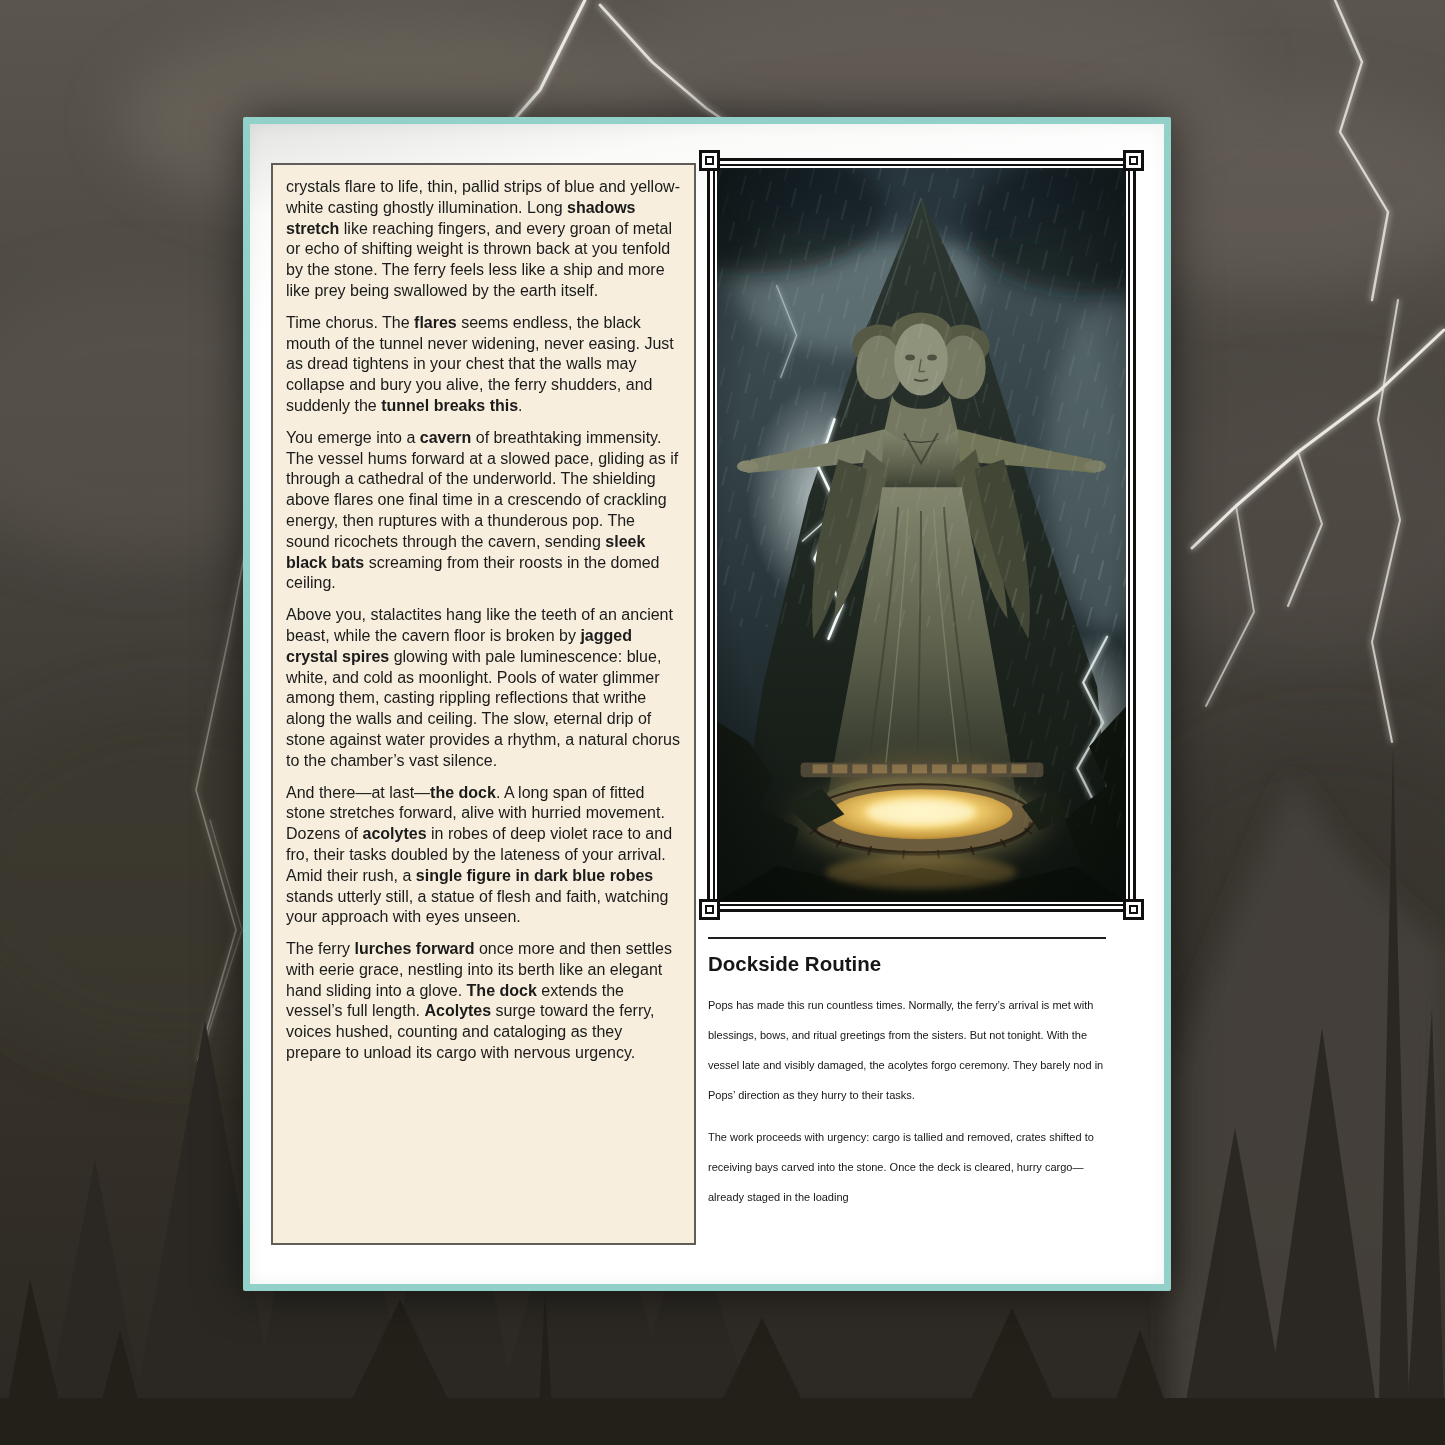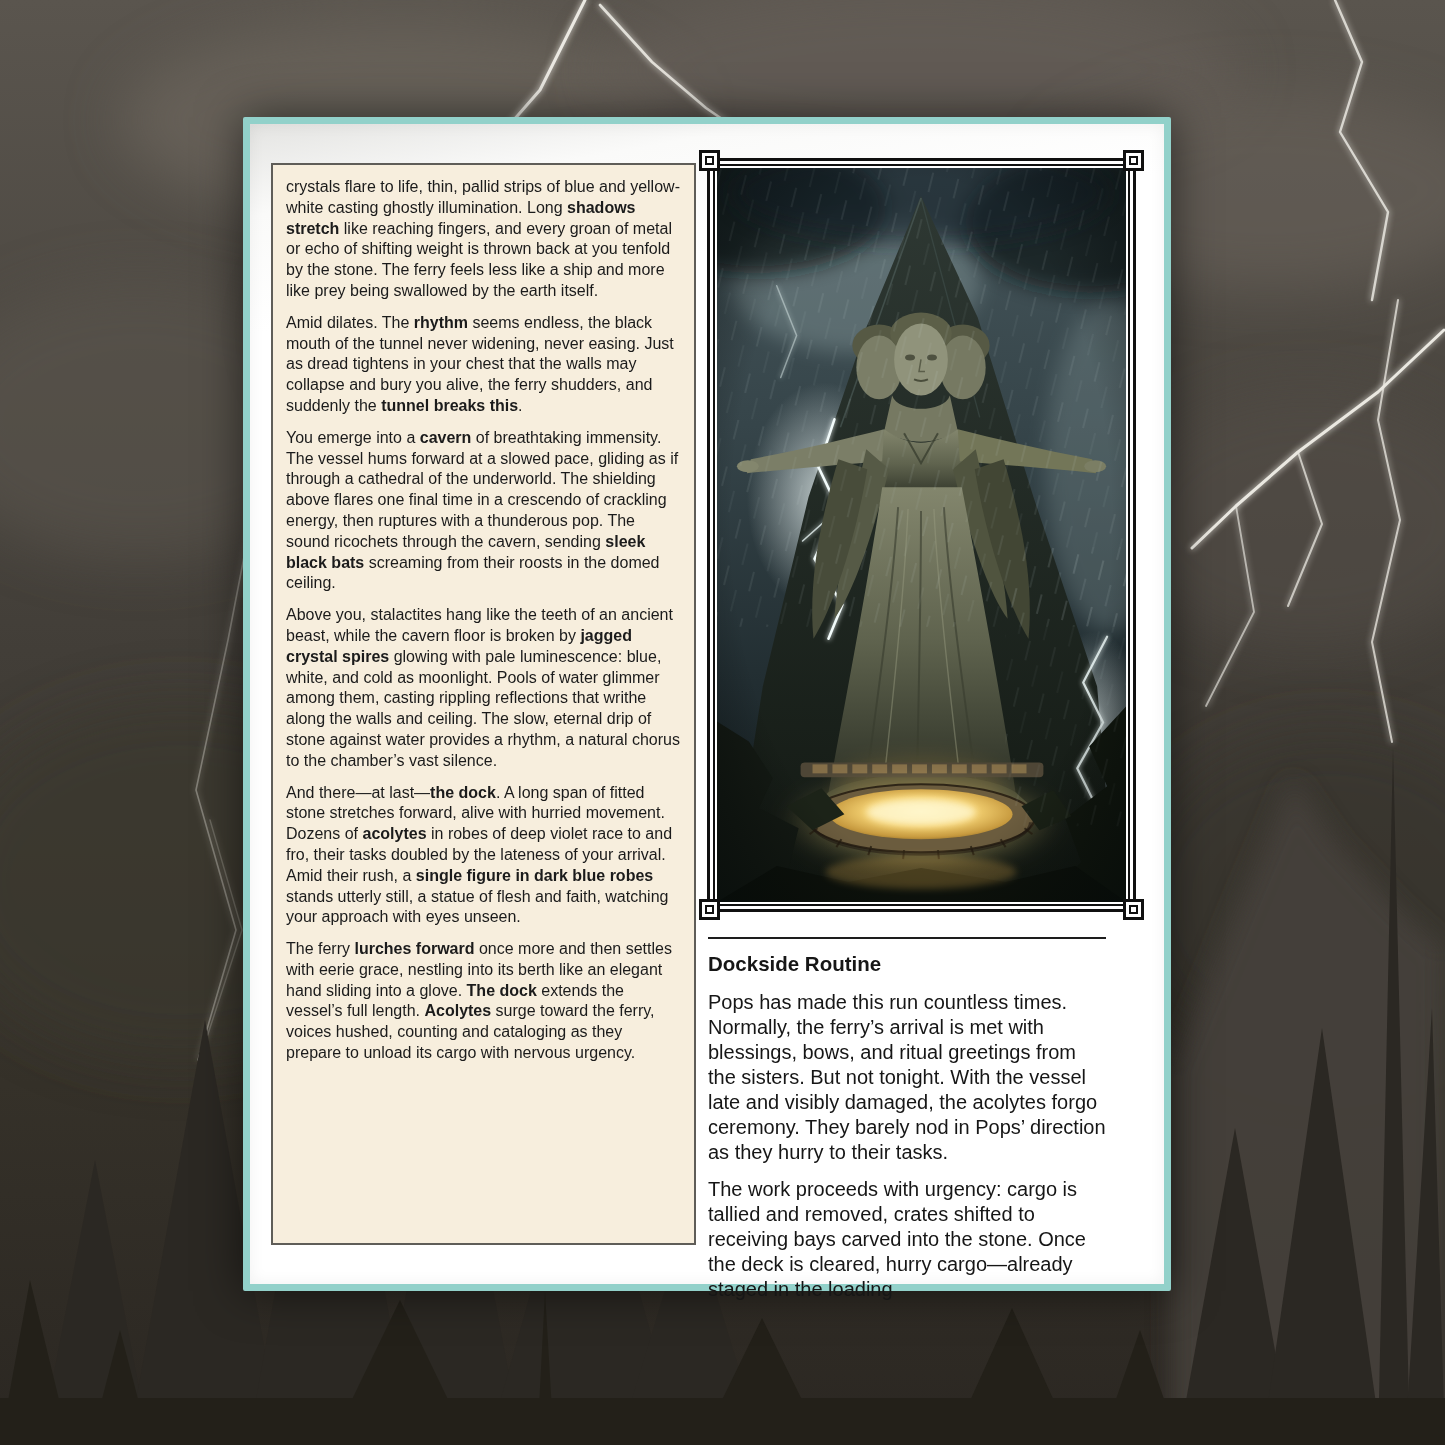--- a/index.html
+++ b/index.html
@@ -31,21 +31,21 @@
   .corner{position:absolute;width:21px;height:21px;background:#ffffff;border:3px solid #101010;box-sizing:border-box;}
   .corner::after{content:"";position:absolute;inset:3px;border:2px solid #101010;background:#ffffff;}
   .corner.tl{left:-11px;top:-11px;} .corner.tr{right:-11px;top:-11px;}
   .corner.bl{left:-11px;bottom:-11px;} .corner.br{right:-11px;bottom:-11px;}
 
   
   .section{position:absolute;left:458px;top:806px;width:398px;color:#161616;}
   .section h2{margin:0;font-size:27px;line-height:30px;font-weight:bold;letter-spacing:.2px;}
   .rule{border:0;border-top:2.5px solid #1d1d1d;margin:7px 0 13px 0;width:100%;}
   .section h3{margin:0 0 15px 0;font-size:20.5px;line-height:23px;font-weight:bold;}
-  .section p{margin:0 0 12px 0;font-size:20px;line-height:25px;}
+  .section p{margin:0 0 12px 0;font-size:11px;line-height:30px;}
 </style>
 </head>
 <body>
 
 <div class="stage">
 
   <svg class="bg-art" viewBox="0 0 1445 1445" aria-hidden="true">
     <defs>
       <linearGradient id="bgGrad" x1="0" y1="0" x2="0" y2="1">
         <stop offset="0" stop-color="#5a554e"></stop>
@@ -119,21 +119,21 @@
         <rect x="0" y="1398" width="1445" height="47"></rect>
       </g>
     </g>
   </svg>
 
   <div class="page">
     <div class="page-inner">
 
       <div class="readbox">
         <p><span>crystals flare to life, thin, pallid strips of blue and yellow-white casting ghostly illumination. Long </span><span class="b">shadows stretch</span><span> like reaching fingers, and every groan of metal or echo of shifting weight is thrown back at you tenfold by the stone. The ferry feels less like a ship and more like prey being swallowed by the earth itself.</span></p>
-        <p><span>Amid dilates. The </span><span class="b">rhythm</span><span> seems endless, the black mouth of the tunnel never widening, never easing. Just as dread tightens in your chest that the walls may collapse and bury you alive, the ferry shudders, and suddenly the </span><span class="b">tunnel breaks this</span><span>.</span></p>
+        <p><span>Time chorus. The </span><span class="b">flares</span><span> seems endless, the black mouth of the tunnel never widening, never easing. Just as dread tightens in your chest that the walls may collapse and bury you alive, the ferry shudders, and suddenly the </span><span class="b">tunnel breaks this</span><span>.</span></p>
         <p><span>You emerge into a </span><span class="b">cavern</span><span> of breathtaking immensity. The vessel hums forward at a slowed pace, gliding as if through a cathedral of the underworld. The shielding above flares one final time in a crescendo of crackling energy, then ruptures with a thunderous pop. The sound ricochets through the cavern, sending </span><span class="b">sleek black bats</span><span> screaming from their roosts in the domed ceiling.</span></p>
         <p><span>Above you, stalactites hang like the teeth of an ancient beast, while the cavern floor is broken by </span><span class="b">jagged crystal spires</span><span> glowing with pale luminescence: blue, white, and cold as moonlight. Pools of water glimmer among them, casting rippling reflections that writhe along the walls and ceiling. The slow, eternal drip of stone against water provides a rhythm, a natural chorus to the chamber’s vast silence.</span></p>
         <p><span>And there—at last—</span><span class="b">the dock</span><span>. A long span of fitted stone stretches forward, alive with hurried movement. Dozens of </span><span class="b">acolytes</span><span> in robes of deep violet race to and fro, their tasks doubled by the lateness of your arrival. Amid their rush, a </span><span class="b">single figure in dark blue robes</span><span> stands utterly still, a statue of flesh and faith, watching your approach with eyes unseen.</span></p>
         <p><span>The ferry </span><span class="b">lurches forward</span><span> once more and then settles with eerie grace, nestling into its berth like an elegant hand sliding into a glove. </span><span class="b">The dock</span><span> extends the vessel’s full length. </span><span class="b">Acolytes</span><span> surge toward the ferry, voices hushed, counting and cataloging as they prepare to unload its cargo with nervous urgency.</span></p>
       </div>
 
       <div class="figure">
         <div class="frame-line"></div>
         <div class="art-holder">
           <svg viewBox="0 0 411 736" preserveAspectRatio="none" role="img">

